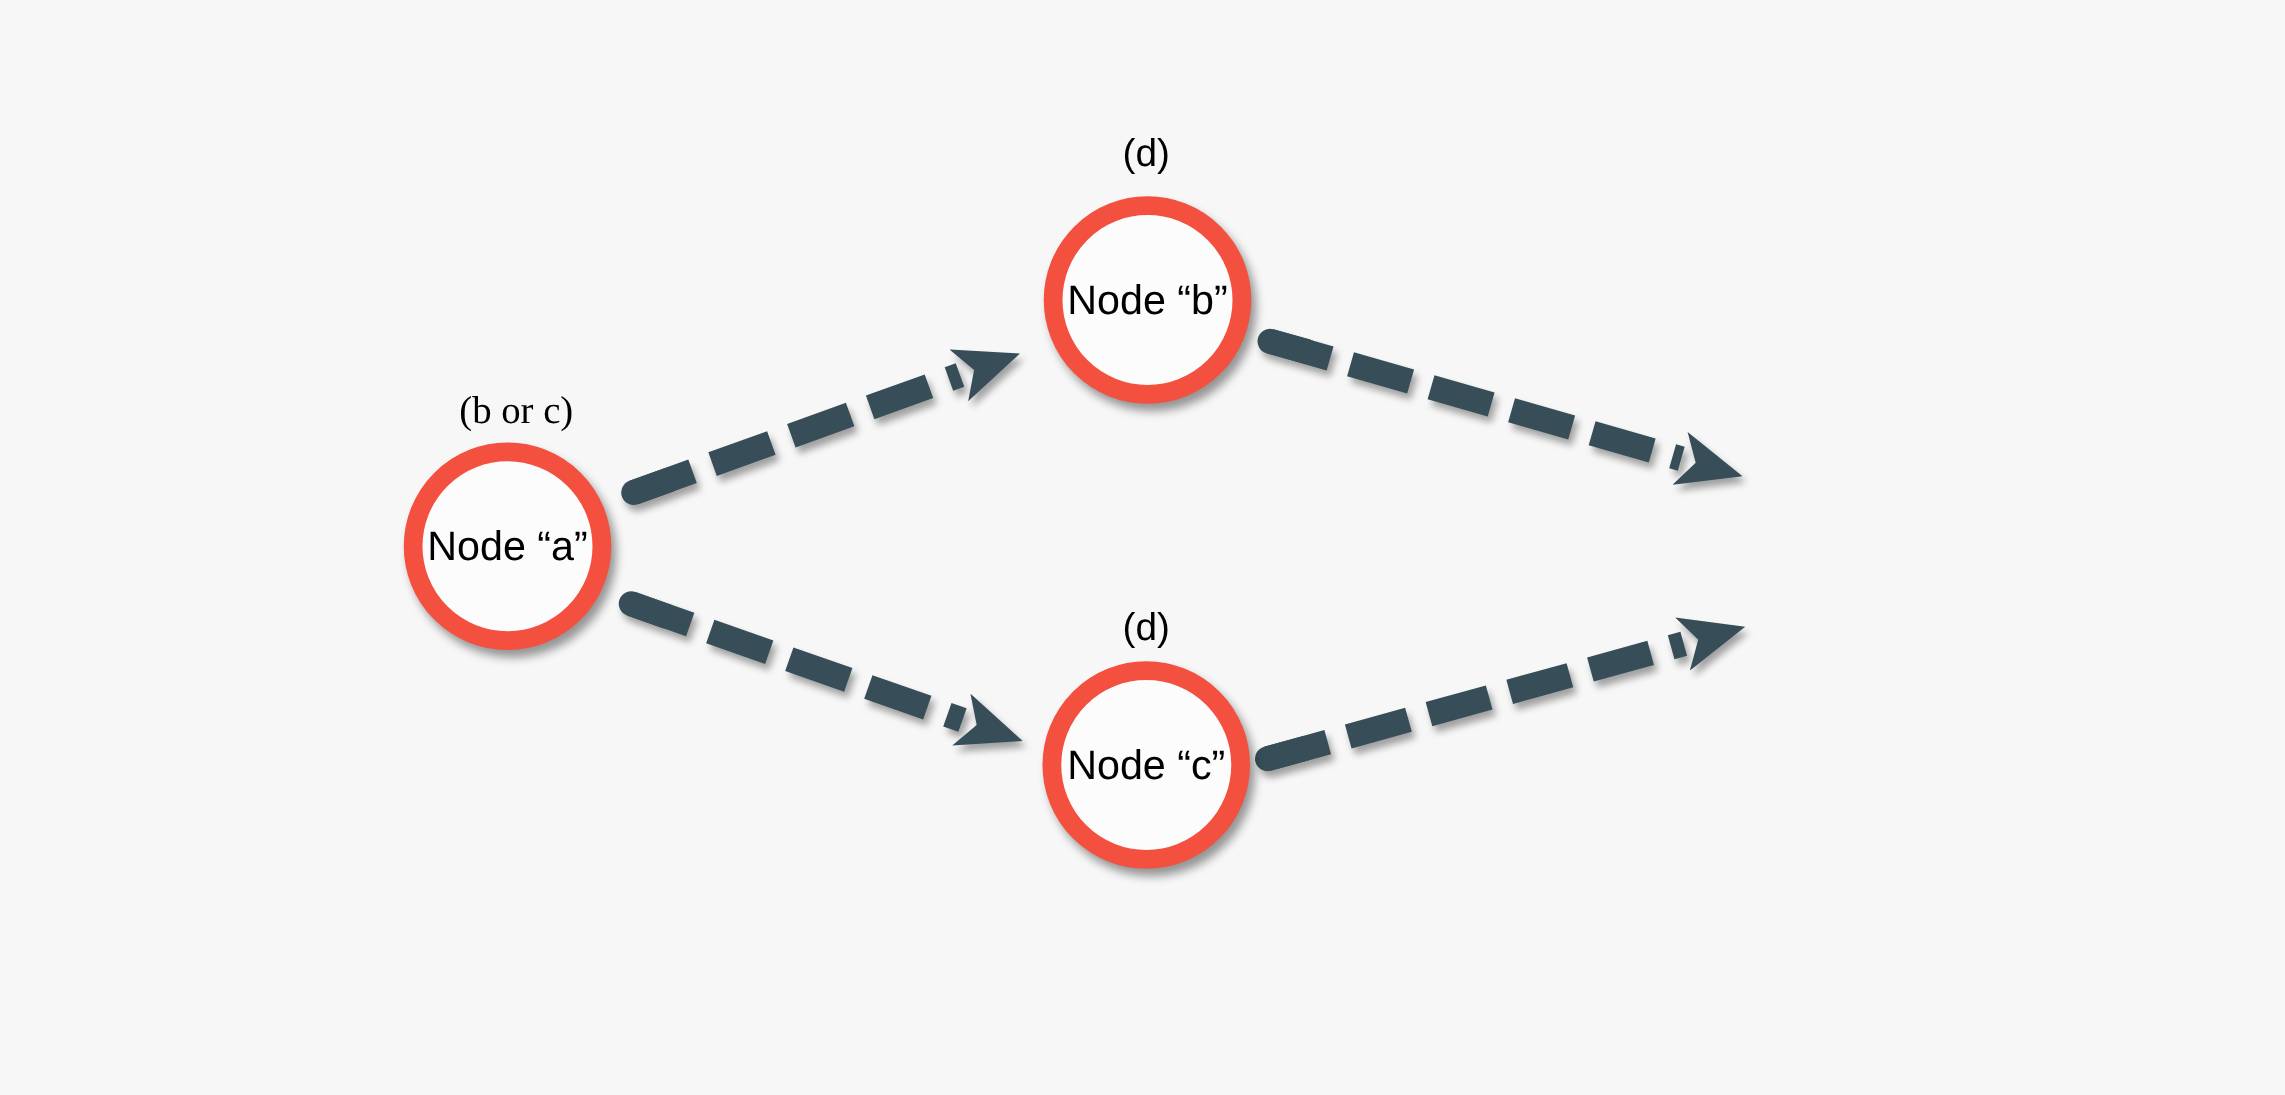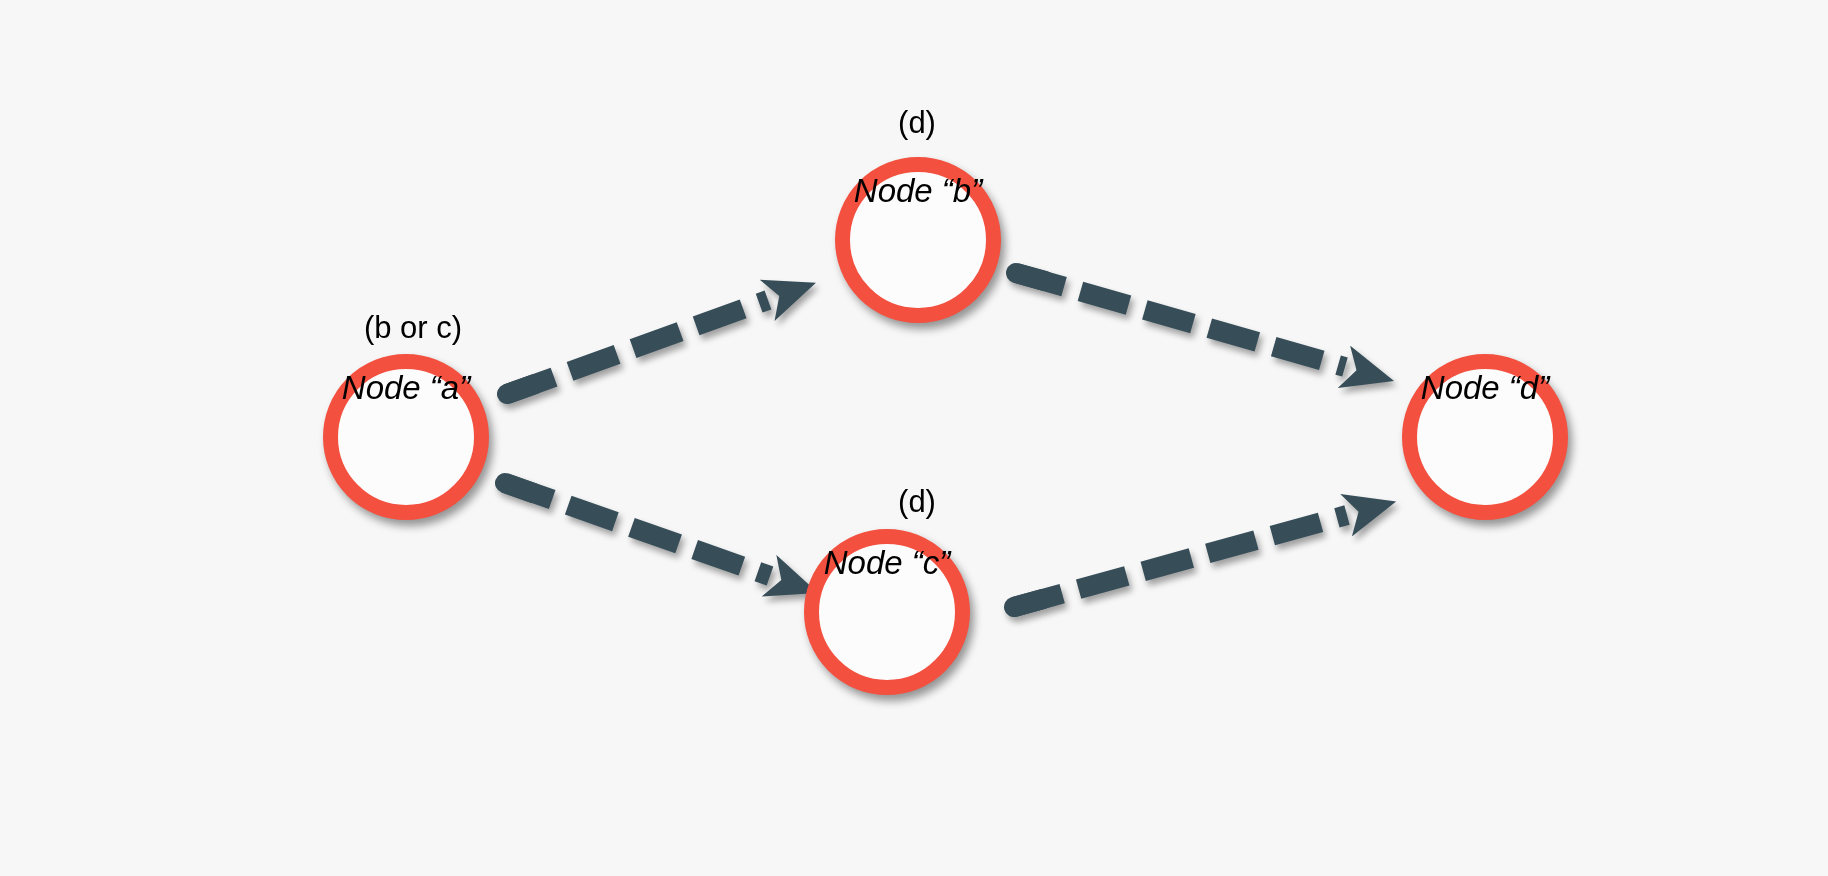--- a/index.html
+++ b/index.html
@@ -47,23 +47,22 @@
   .arrowhead { fill: var(--edge); }
   .node {
     position: absolute;
     width: 166px;
     height: 166px;
     border: 15px solid var(--node-ring);
     border-radius: 50%;
     background: var(--node-fill);
     box-shadow: 4px 6px 8px rgba(0,0,0,0.40);
     display: flex;
-    align-items: flex-start;
+    align-items: center;
     justify-content: center;
-    font-style: italic;
   }
   .node-label {
     font-size: 33px;
     color: var(--text);
     white-space: nowrap;
     text-align: center;
   }
   .annotation {
     position: absolute;
     transform: translateX(-50%);
@@ -92,33 +91,30 @@
       <line class="edge" x1="505" y1="483" x2="770" y2="576" marker-end="url(#arrow)"></line>
 
       <line class="edge-cap" x1="1016" y1="273" x2="1045" y2="281"></line>
       <line class="edge" x1="1016" y1="273" x2="1345" y2="367" marker-end="url(#arrow)"></line>
 
       <line class="edge-cap" x1="1014" y1="607" x2="1043" y2="599"></line>
       <line class="edge" x1="1014" y1="607" x2="1347" y2="515" marker-end="url(#arrow)"></line>
     </g>
   </svg>
 
-  <div class="annotation" style="left:413px; top:308px;">(b or c)</div>
+  <div class="annotation" style="left:413px; top:308px;font-family:Liberation Serif, serif;">(b or c)</div>
   <div class="annotation" style="left:917px; top:103px;">(d)</div>
   <div class="annotation" style="left:917px; top:482px;">(d)</div>
 
   <div class="node" style="left:323px; top:354px;">
     <span class="node-label">Node “a”</span>
   </div>
 
   <div class="node" style="left:835px; top:157px;">
     <span class="node-label">Node “b”</span>
   </div>
 
-  <div class="node" style="left:804px; top:529px;">
+  <div class="node" style="left:834px; top:529px;">
     <span class="node-label">Node “c”</span>
   </div>
 
-  <div class="node" style="left:1402px; top:354px;">
-    <span class="node-label">Node “d”</span>
-  </div>
 
 </div>
 
 </body></html>

